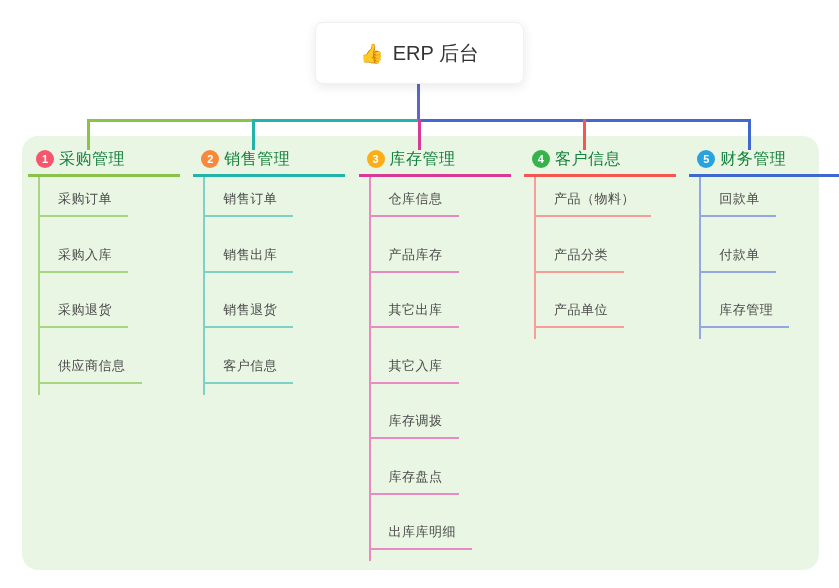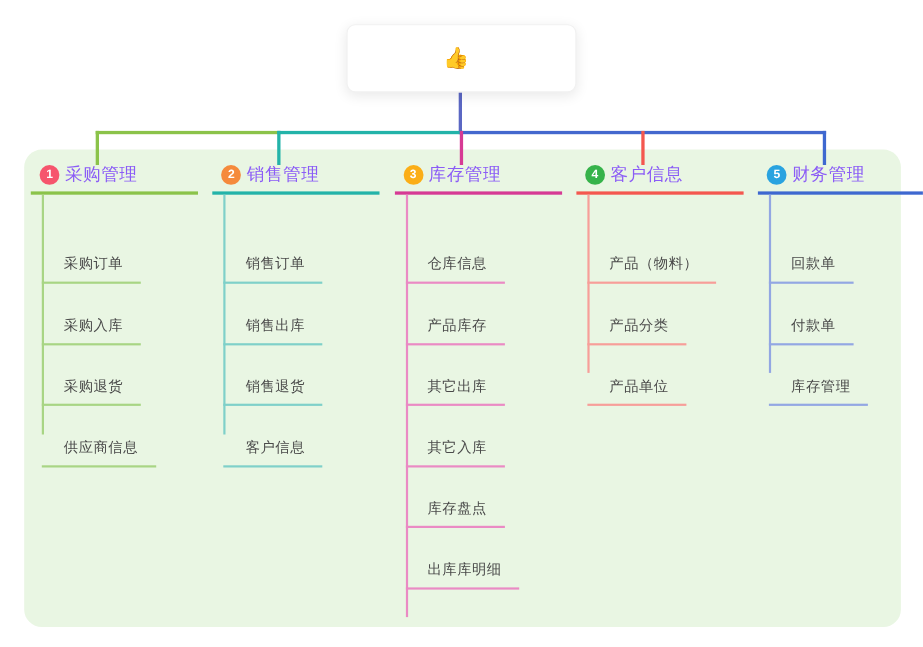--- a/index.html
+++ b/index.html
@@ -59,36 +59,36 @@
     border-radius: 50%;
     color: #fff;
     font-size: 11px; font-weight: bold;
     display: flex; align-items: center; justify-content: center;
     flex: 0 0 18px;
   }
   .branch-label {
     margin-left: 5px;
     font-size: 16px;
     font-weight: 500;
-    color: #8b5cf6;
+    color: #15803d;
     letter-spacing: 0.5px;
     white-space: nowrap;
   }
   .rail {
     position: absolute;
     left: 10px;
     width: 2px;
   }
   .children { position: relative; }
   .child-row {
     height: 55.5px;
     display: flex;
     align-items: flex-end;
   }
-  .child-row:first-child { height: 51px; margin-top: 30px; }
+  .child-row:first-child { height: 40px; }
   .child-label {
     margin-left: 10px;
     padding: 0 16px 7px 20px;
     border-bottom: 2px solid;
     font-size: 13px;
     color: #4a4a4a;
     letter-spacing: 0.5px;
     white-space: nowrap;
     cursor: pointer;
   }
@@ -109,20 +109,21 @@
   <div id="drops">
       <div class="line drop" style="left: 87px; background: rgb(139, 195, 74);"></div>
       <div class="line drop" style="left: 252.3px; background: rgb(35, 179, 169);"></div>
       <div class="line drop" style="left: 417.6px; background: rgb(214, 58, 148);"></div>
       <div class="line drop" style="left: 582.9px; background: rgb(244, 87, 79);"></div>
       <div class="line drop" style="left: 748.2px; background: rgb(62, 104, 208);"></div>
     </div>
 
   <div class="root-card">
     <span class="root-emoji">👍</span>
+    <span>ERP 后台</span>
   </div>
 
   <div id="branches">
       <div class="branch" style="left: 28px;">
         <div class="branch-title" style="border-bottom-color: rgb(139, 195, 74);">
           <span class="badge" style="background: rgb(246, 85, 109);">1</span>
           <span class="branch-label">采购管理</span>
         </div>
         <div class="rail" style="top: 33px; height: 217.5px; background: rgb(168, 213, 132);"></div>
         <div class="children">
@@ -174,20 +175,23 @@
           <div class="child-row">
             <span class="child-label" style="border-bottom-color: rgb(234, 138, 196);">产品库存</span>
           </div>
           <div class="child-row">
             <span class="child-label" style="border-bottom-color: rgb(234, 138, 196);">其它出库</span>
           </div>
           <div class="child-row">
             <span class="child-label" style="border-bottom-color: rgb(234, 138, 196);">其它入库</span>
           </div>
           <div class="child-row">
+            <span class="child-label" style="border-bottom-color: rgb(234, 138, 196);">库存调拨</span>
+          </div>
+          <div class="child-row">
             <span class="child-label" style="border-bottom-color: rgb(234, 138, 196);">库存盘点</span>
           </div>
           <div class="child-row">
             <span class="child-label" style="border-bottom-color: rgb(234, 138, 196);">出库库明细</span>
           </div>
         </div>
       </div>
       <div class="branch" style="left: 523.9px;">
         <div class="branch-title" style="border-bottom-color: rgb(244, 87, 79);">
           <span class="badge" style="background: rgb(54, 179, 74);">4</span>

